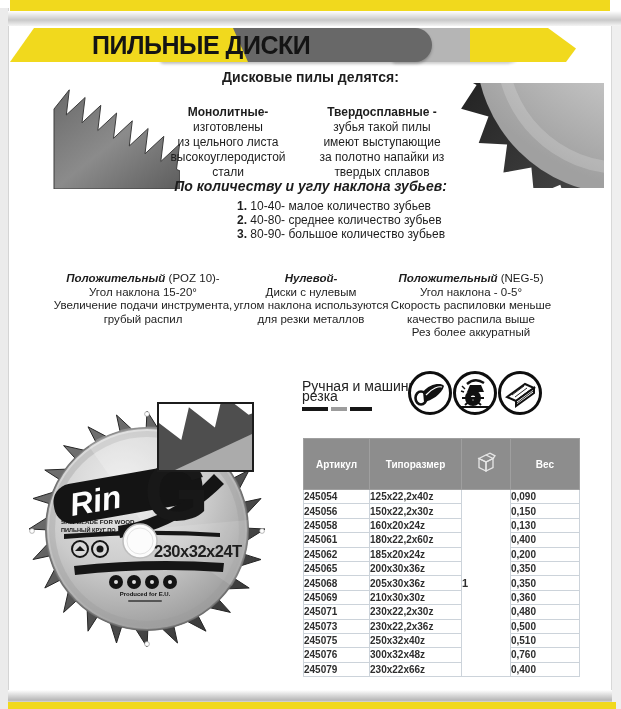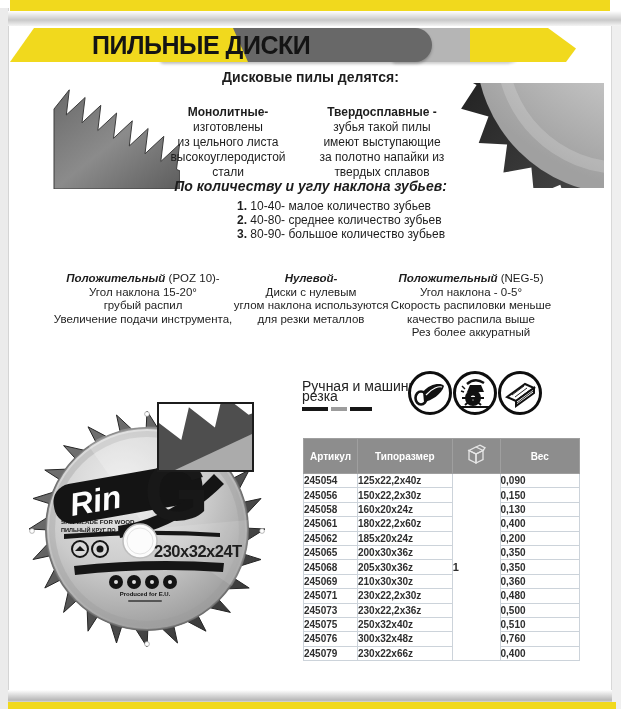--- a/index.html
+++ b/index.html
@@ -53,21 +53,21 @@
   .icon-circle{position:absolute;top:371px;width:44px;height:44px;border:3px solid #0e0e0e;border-radius:50%;
                background:#fff;box-sizing:border-box;display:flex;align-items:center;justify-content:center;}
   .ic1{left:408px;} .ic2{left:453px;} .ic3{left:498px;}
   .blade{position:absolute;left:28px;top:410px;width:238px;height:238px;}
   .callout{position:absolute;left:157px;top:402px;width:93px;height:66px;border:2px solid #1c1c1c;
            background:#fff;z-index:5;overflow:hidden;}
   
   .spec-table{position:absolute;left:303px;top:438px;width:277px;border-collapse:collapse;
               font-family:"Liberation Sans",sans-serif;}
   .spec-table th{background:#8d8d8d;color:#fff;height:25px;font-size:10px;font-weight:bold;
-                 border:1px solid #9f9f9f;padding:4px;}
+                 border:1px solid #9f9f9f;padding:12px;}
   .spec-table td{height:13.4px;text-align:left;color:#2e2e2e;border:1px solid #ccd3da;
                  background:#fff;padding:0;font-size:10px;font-weight:bold;}
   .spec-table td.pkg{font-size:11px;}
 </style>
 </head>
 <body>
 
 <div class="stage">
   <div class="edge-left"></div>
   <div class="edge-right"></div>
@@ -130,22 +130,22 @@
   <div class="count-heading">По количеству и углу наклона зубьев:</div>
   <div class="count-list">
     <div><b>1.</b> <span>10-40- малое количество зубьев</span></div>
     <div><b>2.</b> <span>40-80- среднее количество зубьев</span></div>
     <div><b>3.</b> <span>80-90- большое количество зубьев</span></div>
   </div>
 
   <div class="angle-col a1">
     <div><span class="angle-name">Положительный</span><span> (POZ 10)-</span></div>
     <div>Угол наклона 15-20°</div>
+    <div>Увеличение подачи инструмента,</div>
     <div>грубый распил</div>
-    <div>Увеличение подачи инструмента,</div>
   </div>
   <div class="angle-col a2">
     <div><span class="angle-name">Нулевой-</span><span></span></div>
     <div>Диски с нулевым</div>
     <div>углом наклона используются</div>
     <div>для резки металлов</div>
   </div>
   <div class="angle-col a3">
     <div><span class="angle-name">Положительный</span><span> (NEG-5)</span></div>
     <div>Угол наклона - 0-5°</div>

